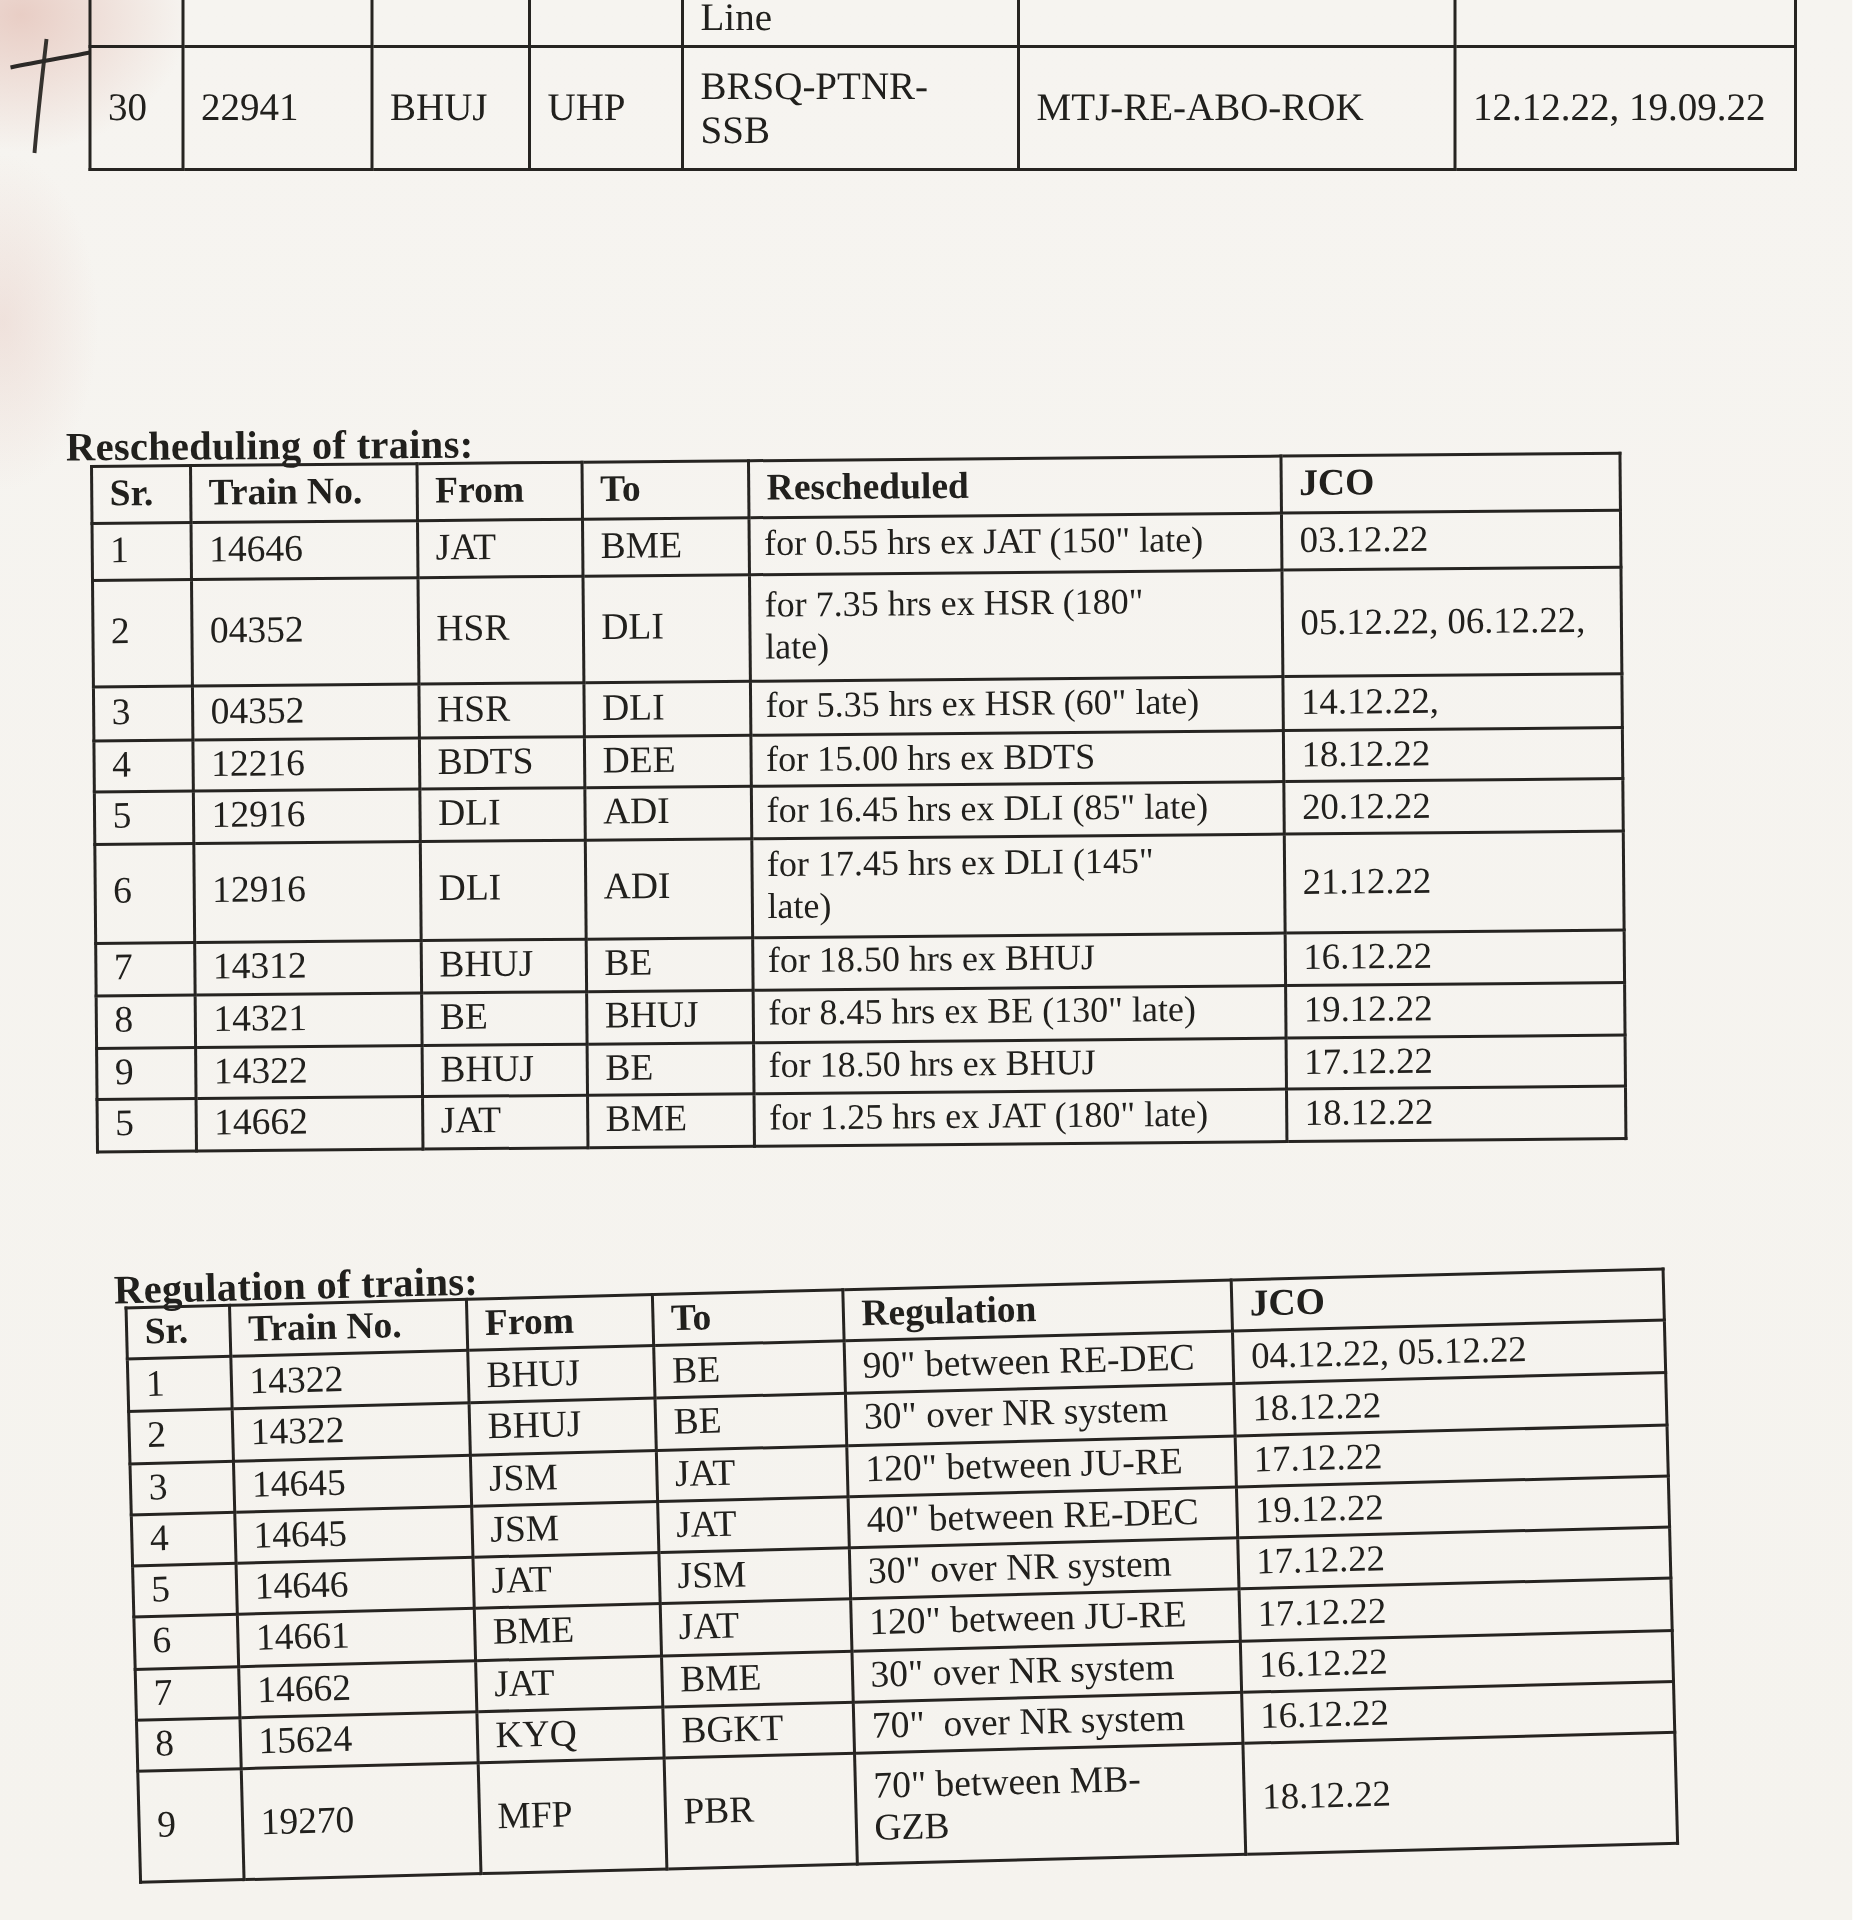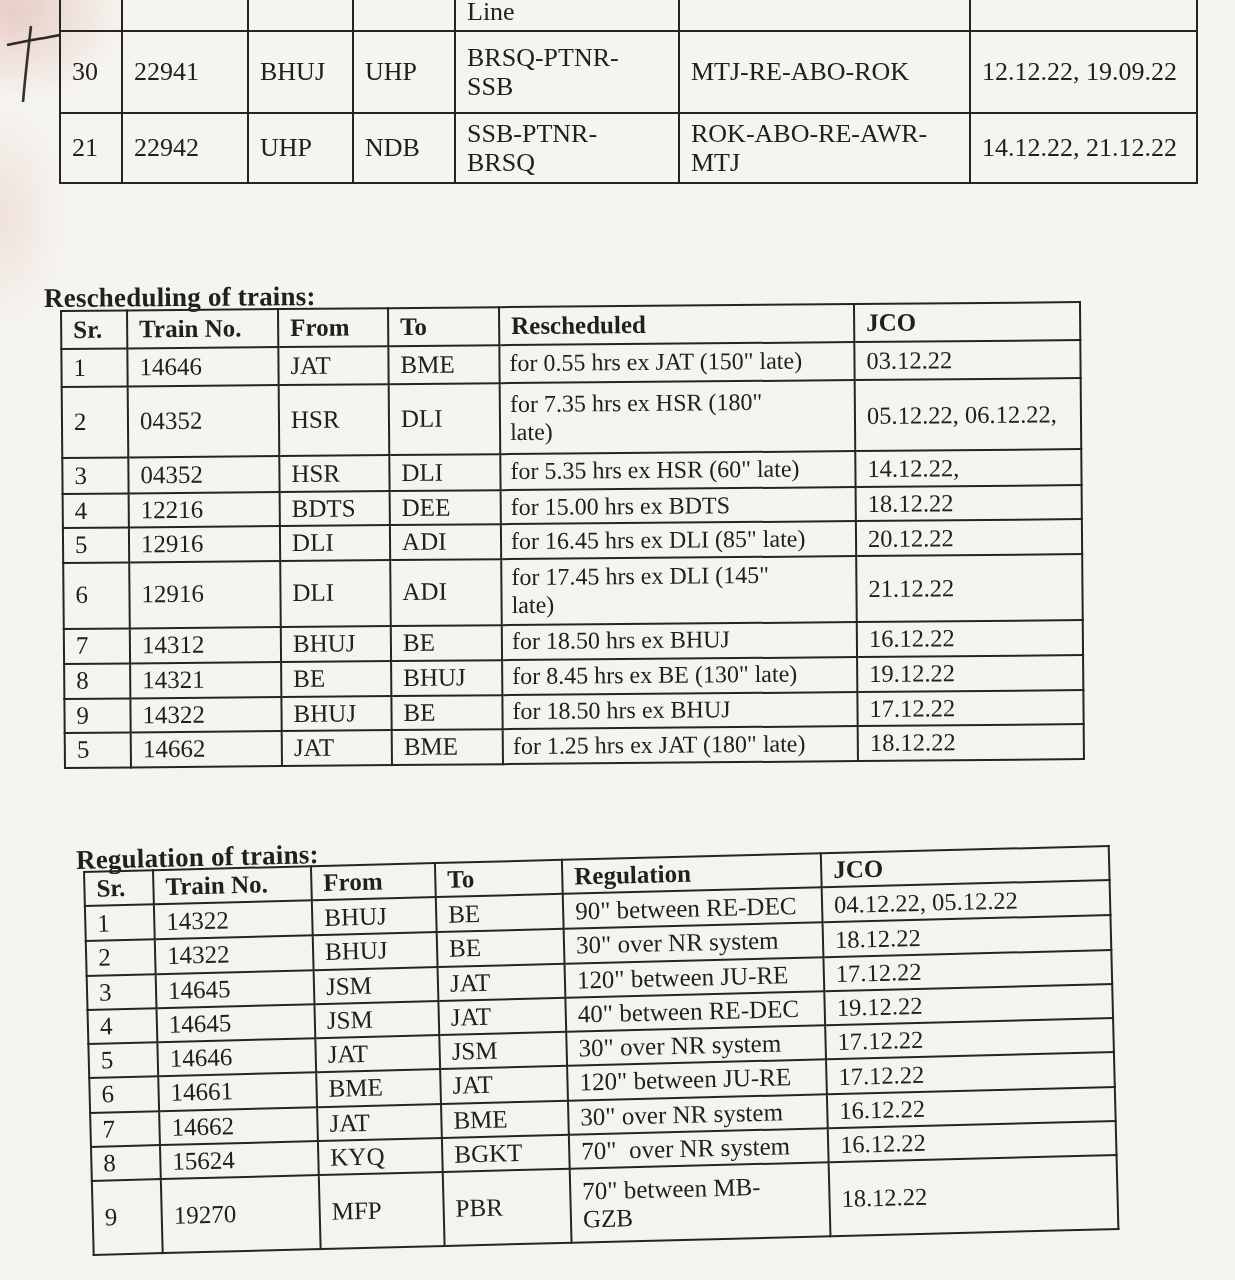--- a/index.html
+++ b/index.html
@@ -69,31 +69,20 @@
       <tr style="height:82px">
         <td>30</td>
         <td>22941</td>
         <td>BHUJ</td>
         <td>UHP</td>
         <td>BRSQ-PTNR-
 SSB</td>
         <td>MTJ-RE-ABO-ROK</td>
         <td>12.12.22, 19.09.22</td>
       </tr>
-      <tr style="height:70px">
-        <td>21</td>
-        <td>22942</td>
-        <td>UHP</td>
-        <td>NDB</td>
-        <td>SSB-PTNR-
-BRSQ</td>
-        <td>ROK-ABO-RE-AWR-
-MTJ</td>
-        <td>14.12.22, 21.12.22</td>
-      </tr>
     </tbody>
   </table>
 
   <div class="heading" id="h-resch">Rescheduling of trains:</div>
 
   <table class="tbl-resch">
     <colgroup>
       <col style="width:66px">
         <col style="width:151px">
         <col style="width:110px">

